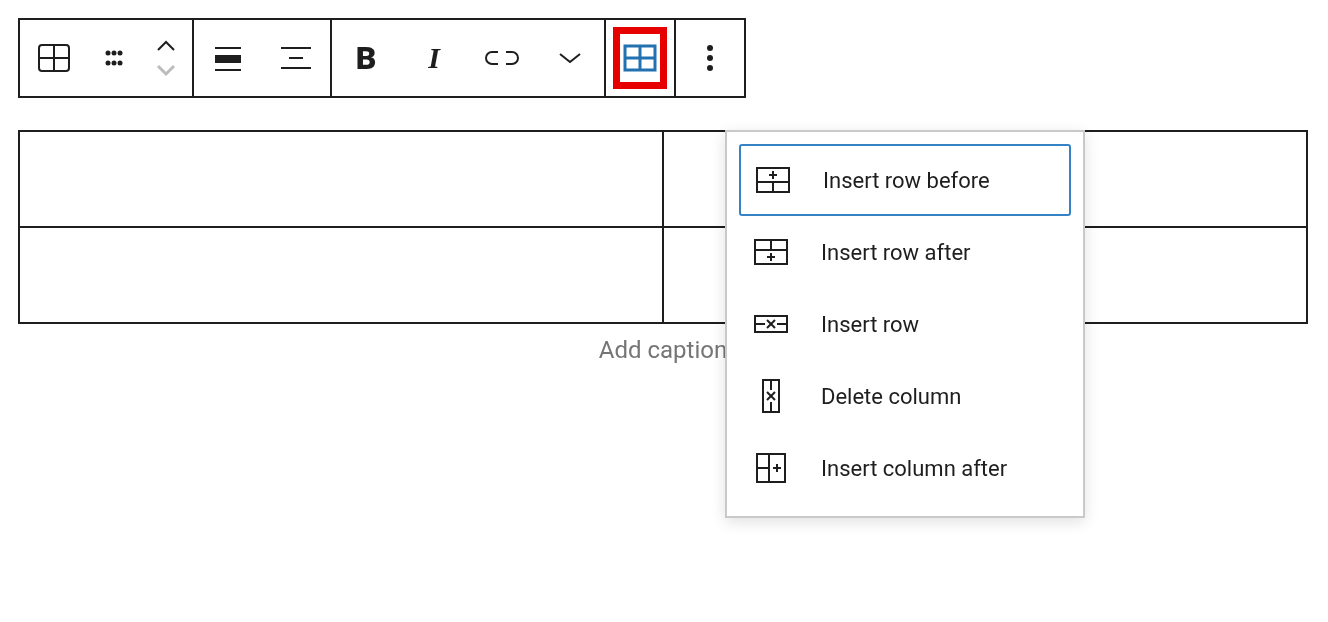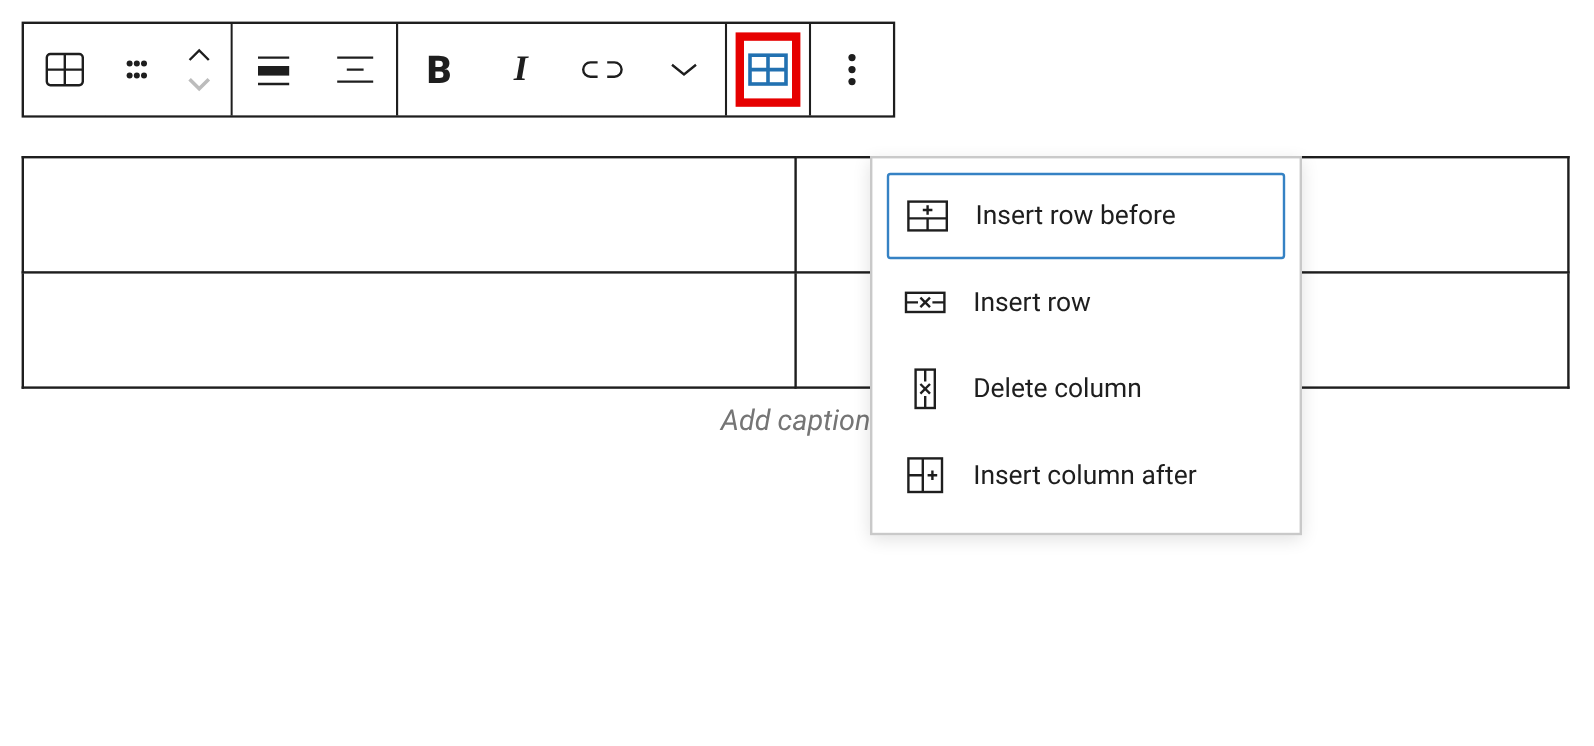--- a/index.html
+++ b/index.html
@@ -39,21 +39,20 @@
     outline: 7px solid #e60000;
     outline-offset: -14px;
   }
   svg { display: block; }
   .ic-stroke { stroke: #1e1e1e; stroke-width: 2; fill: none; }
   .ic-fill { fill: #1e1e1e; }
 
   .table-wrap {
     margin-top: 32px;
     width: 1290px;
-    font-style: italic;
   }
   table.content-table {
     border-collapse: collapse;
     width: 100%;
   }
   table.content-table td {
     border: 2px solid #1e1e1e;
     height: 96px;
     width: 50%;
   }
@@ -70,21 +69,21 @@
     top: 130px;
     width: 360px;
     background: #fff;
     border: 2px solid #c9c9c9;
     box-shadow: 0 4px 14px rgba(0,0,0,0.12);
     padding: 12px;
   }
   .dd-item {
     display: flex;
     align-items: center;
-    gap: 22px;
+    gap: 32px;
     height: 72px;
     padding: 0 14px;
     font-size: 22px;
     color: #1e1e1e;
     cursor: pointer;
     border-radius: 3px;
   }
   .dd-item.selected {
     border: 2px solid #3582c4;
   }
@@ -205,20 +204,30 @@
       <rect x="2" y="6" width="32" height="24" class="ic-stroke" stroke-width="3"></rect>
       <line x1="2" y1="20" x2="34" y2="20" class="ic-stroke" stroke-width="3"></line>
       <line x1="18" y1="20" x2="18" y2="30" class="ic-stroke" stroke-width="3"></line>
       <line x1="14" y1="13" x2="22" y2="13" class="ic-stroke" stroke-width="3"></line>
       <line x1="18" y1="9" x2="18" y2="17" class="ic-stroke" stroke-width="3"></line>
     </svg>
     <span>Insert row before</span>
   </div>
   <div class="dd-item">
     <svg class="dd-icon" viewBox="0 0 36 36">
+      <rect x="2" y="6" width="32" height="24" class="ic-stroke" stroke-width="3"></rect>
+      <line x1="2" y1="16" x2="34" y2="16" class="ic-stroke" stroke-width="3"></line>
+      <line x1="18" y1="6" x2="18" y2="16" class="ic-stroke" stroke-width="3"></line>
+      <line x1="14" y1="23" x2="22" y2="23" class="ic-stroke" stroke-width="3"></line>
+      <line x1="18" y1="19" x2="18" y2="27" class="ic-stroke" stroke-width="3"></line>
+    </svg>
+    <span>Insert row after</span>
+  </div>
+  <div class="dd-item">
+    <svg class="dd-icon" viewBox="0 0 36 36">
       <rect x="2" y="10" width="32" height="16" class="ic-stroke" stroke-width="3"></rect>
       <line x1="2" y1="18" x2="12" y2="18" class="ic-stroke" stroke-width="3"></line>
       <line x1="24" y1="18" x2="34" y2="18" class="ic-stroke" stroke-width="3"></line>
       <line x1="14" y1="14" x2="22" y2="22" class="ic-stroke" stroke-width="3"></line>
       <line x1="22" y1="14" x2="14" y2="22" class="ic-stroke" stroke-width="3"></line>
     </svg>
     <span>Insert row</span>
   </div>
   <div class="dd-item">
     <svg class="dd-icon" viewBox="0 0 36 36">

